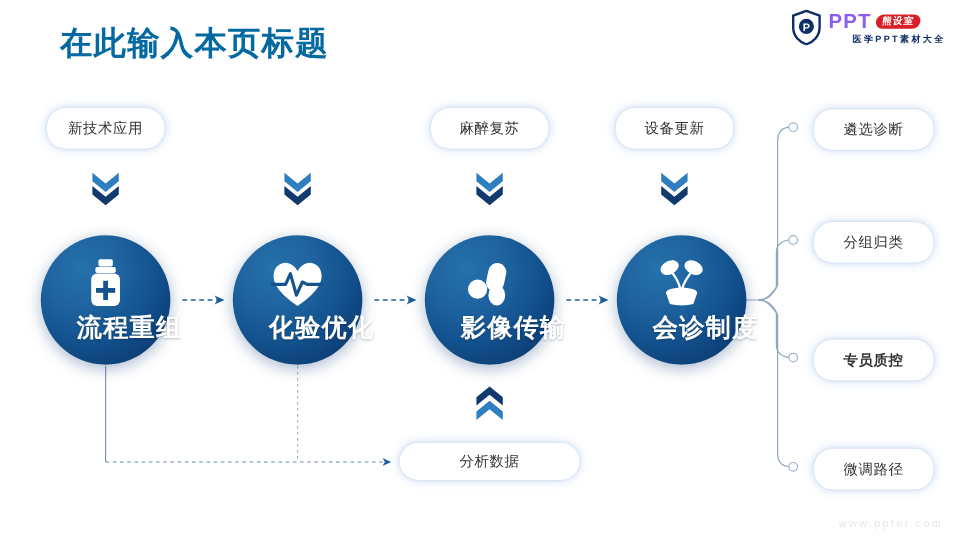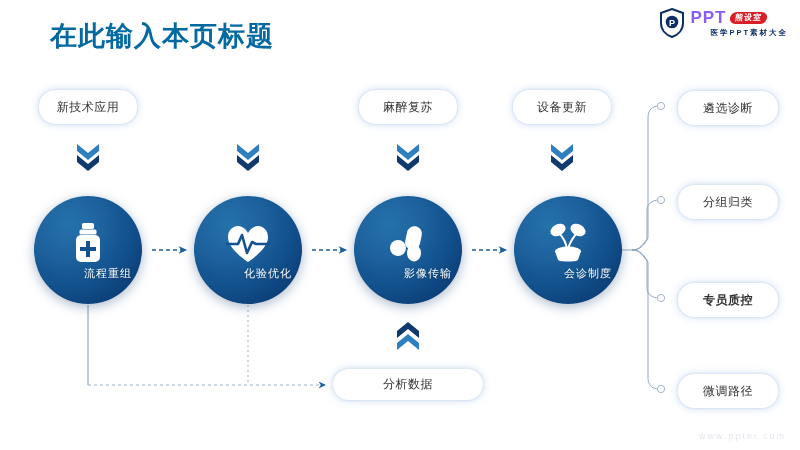--- a/index.html
+++ b/index.html
@@ -53,21 +53,21 @@
 
   
   .node{
     position:absolute;width:108px;height:108px;border-radius:50%;
     background:radial-gradient(circle at 32% 26%, #2572ab 0%, #1f64a0 28%, #13538f 55%, #0d3f78 80%, #0b3566 100%);
     box-shadow:0 3px 12px rgba(15,60,115,0.35);
     display:flex;flex-direction:column;align-items:center;justify-content:center;
   }
   .node .glyph{height:44px;display:flex;align-items:flex-end;justify-content:center;margin-bottom:2px;}
   .node .caption{
-    color:#ffffff;font-size:11px;font-weight:normal;letter-spacing:1px;
+    color:#ffffff;font-size:21px;font-weight:bold;letter-spacing:1px;
     text-shadow:0 1px 2px rgba(0,0,0,0.25);white-space:nowrap;margin-left:40px;
   }
 
   
   .chev{position:absolute;width:26px;height:32px;}
 
   
   .watermark{
     position:absolute;right:14px;bottom:9px;
     font-size:9px;color:#e2e6ec;letter-spacing:2px;

